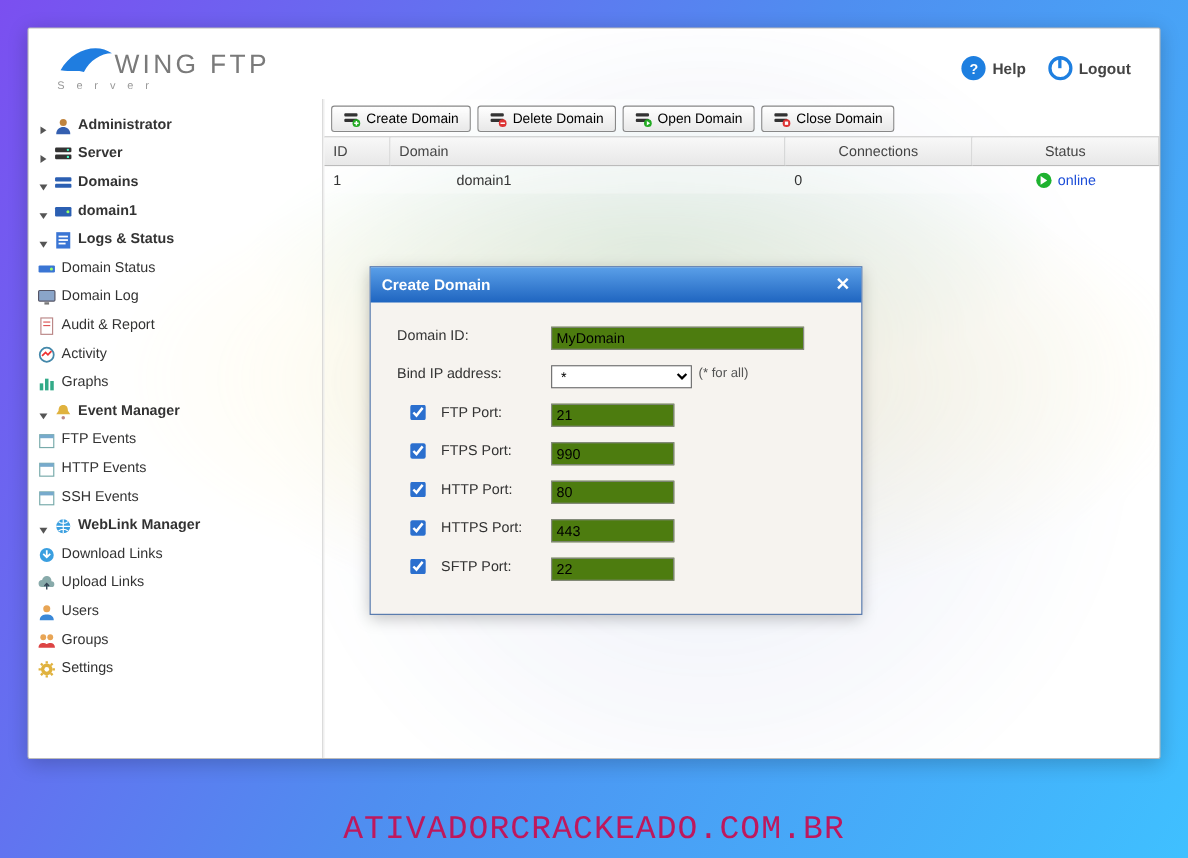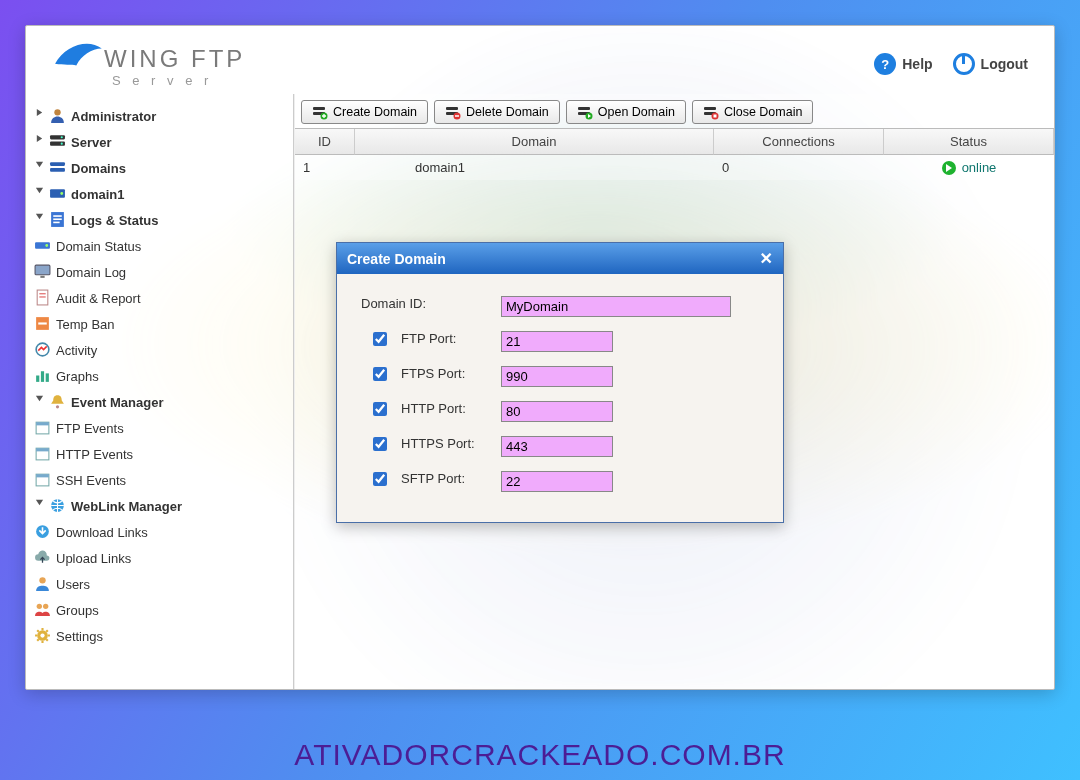--- a/index.html
+++ b/index.html
@@ -7,70 +7,70 @@
 .app{background:#fff;border:1px solid #bbb;border-radius:2px;box-shadow:0 4px 18px rgba(0,0,0,.2);width:1030px;height:665px;display:flex;flex-direction:column;position:relative;overflow:hidden}
 .app-bg{position:absolute;inset:0;background:
  radial-gradient(circle at 60% 55%,rgba(40,70,170,.25),transparent 55%),
  radial-gradient(ellipse 70% 45% at 55% 48%,rgba(240,210,60,.55),transparent 70%),
  radial-gradient(ellipse 55% 30% at 55% 30%,rgba(0,150,70,.3),transparent 65%);
  opacity:.55;filter:blur(4px);pointer-events:none}
 .header{display:flex;align-items:center;padding:14px 26px 6px;position:relative;z-index:2}
 .logo{display:flex;align-items:center;gap:0}
 .logo-icon svg{width:52px;height:34px}
 .logo-text{font-size:24px;letter-spacing:3px;color:#7a7a7a}
-.logo-sub{font-size:13px;letter-spacing:4px;color:#999;margin-left:60px;margin-top:-4px}
+.logo-sub{font-size:10px;letter-spacing:4px;color:#999;margin-top:-4px}
 .header-right{margin-left:auto;display:flex;gap:20px;align-items:center}
 .hlink{display:flex;align-items:center;gap:6px;cursor:pointer;font-size:14px;font-weight:bold;color:#444}
 .hicon{width:22px;height:22px;border-radius:50%;background:#1e7fe0;color:#fff;display:flex;align-items:center;justify-content:center;font-size:13px}
 .hicon.logout{background:#fff;border:3px solid #1e7fe0;position:relative}
 .hicon.logout::after{content:"";width:3px;height:9px;background:#1e7fe0;position:absolute;top:-1px}
 .body{flex:1;display:flex;position:relative;z-index:2}
 .sidebar{width:268px;border-right:1px solid #ccc;padding:10px 4px;background:rgba(255,255,255,.5)}
 .tree{list-style:none}
 .tree li{padding:3px 0 3px 4px}
-.t-row{display:flex;align-items:flex-start;gap:5px;cursor:pointer;line-height:20px}
+.t-row{display:flex;align-items:flex-end;gap:5px;cursor:pointer;line-height:20px}
 .t-arrow{width:10px;height:10px;display:inline-flex;align-items:center;justify-content:center;color:#555}
 .t-arrow svg{width:9px;height:9px}
 .t-ic{width:17px;height:17px;display:inline-flex;align-items:center;justify-content:center}
 .bold{font-weight:bold}
 .lvl1{padding-left:18px}
 .lvl2{padding-left:36px}
 .lvl3{padding-left:56px}
 .main{flex:1;border-left:1px solid #eee;display:flex;flex-direction:column;background:rgba(255,255,255,.35)}
 .toolbar{display:flex;gap:6px;padding:6px 6px 4px}
 .tbtn{display:flex;align-items:center;gap:5px;border:1px solid #888;border-radius:3px;background:linear-gradient(#fff,#e8e8e8);padding:3px 10px;font-size:12.5px;cursor:pointer}
 .tbtn .ic{width:16px;height:16px}
 .table{border-top:1px solid #bbb}
 .thead,.trow{display:flex}
 .th,.td{padding:5px 8px;font-size:13px}
-.col-id{width:60px;text-align:center}
-.col-dom{flex:1.7;text-align:center}
+.col-id{width:60px;text-align:left}
+.col-dom{flex:1.7;text-align:left}
 .col-con{width:170px;text-align:center}
 .col-stat{width:170px;text-align:center}
 .thead .th{background:linear-gradient(#f8f8f8,#e8e8e8);border-right:1px solid #ccc;border-bottom:1px solid #bbb;color:#444}
 .trow{background:rgba(255,255,255,.3)}
 .trow .td{color:#333}
-.st-on{color:#0f766e;display:flex;align-items:center;justify-content:center;gap:6px}
+.st-on{color:#1d4ed8;display:flex;align-items:center;justify-content:center;gap:6px}
 .st-dot{width:14px;height:14px;border-radius:50%;background:#1eb22f;position:relative}
 .st-dot::after{content:"";position:absolute;left:4px;top:3px;border-left:6px solid #fff;border-top:4px solid transparent;border-bottom:4px solid transparent}
 .modal{position:absolute;left:310px;top:216px;width:448px;border:1px solid #4a6fa8;box-shadow:0 4px 14px rgba(0,0,0,.25);z-index:5;background:#f6f3ef}
 .m-title{background:linear-gradient(#5a9fe8,#1f65c0);color:#fff;font-weight:bold;padding:6px 10px;font-size:14px;display:flex;align-items:center}
 .m-close{margin-left:auto;cursor:pointer;font-size:16px;font-family:Arial}
 .m-body{padding:22px 24px 16px}
 .frow{display:flex;align-items:flex-start;margin-bottom:14px}
 .flabel{width:140px;font-size:13px;color:#333}
 .flabel.ind{display:flex;align-items:center;gap:14px;padding-left:12px}
-.finput{width:230px;height:21px;border:1px solid #888;padding:1px 4px;font-size:13px;background:#f0abfc}
+.finput{width:230px;height:21px;border:1px solid #888;padding:1px 4px;font-size:13px;background:#4d7c0f}
 .finput.sm{width:112px}
 .fsel{width:128px;height:21px;border:1px solid #666;font-size:13px;background:#fff;padding-left:4px}
 .hint{margin-left:6px;font-size:12px;color:#555}
 .chk{width:14px;height:14px;accent-color:#2b6fce}
 .m-foot{display:flex;justify-content:center;gap:12px;padding:6px 0 18px}
 .mbtn{border:1px solid #888;border-radius:3px;background:linear-gradient(#fff,#e8e8e8);padding:4px 20px;font-size:13px;cursor:pointer}
-.footer{position:absolute;bottom:8px;left:0;right:0;text-align:center;font-family:Liberation Sans, sans-serif;font-size:30px;letter-spacing:1px;color:#4c1d95}
+.footer{position:absolute;bottom:8px;left:0;right:0;text-align:center;font-family:Liberation Mono, monospace;font-size:30px;letter-spacing:1px;color:#be185d}
 </style>
 </head>
 <body>
 
 <div class="app">
  <div class="app-bg"></div>
 
  <div class="header">
   <div>
    <div class="logo">
@@ -207,31 +207,20 @@
     <li class="lvl3">
             <div class="t-row">
               <span class="t-ic">
                 <svg viewBox="0 0 16 16">
                   <rect x="3" y="1" width="10" height="14" fill="#fff" stroke="#b88" stroke-width="1"></rect>
                   <rect x="5" y="4" width="6" height="1" fill="#d55"></rect>
                   <rect x="5" y="7" width="6" height="1" fill="#d55"></rect>
                 </svg>
               </span>
               <span>Audit &amp; Report</span>
-            </div>
-          </li>
-    <li class="lvl3">
-            <div class="t-row">
-              <span class="t-ic">
-                <svg viewBox="0 0 16 16">
-                  <rect x="2" y="2" width="12" height="12" fill="#e84"></rect>
-                  <rect x="4" y="7" width="8" height="2" fill="#fff"></rect>
-                </svg>
-              </span>
-              <span>Temp Ban</span>
             </div>
           </li>
     <li class="lvl3">
             <div class="t-row">
               <span class="t-ic">
                 <svg viewBox="0 0 16 16">
                   <circle cx="8" cy="8" r="6" fill="#fff" stroke="#48a" stroke-width="1.5"></circle>
                   <path d="M4 9 L7 6 L9 8 L12 5" stroke="#e33" stroke-width="1.5" fill="none"></path>
                 </svg>
               </span>
@@ -440,20 +429,25 @@
   <div class="m-title">
    <span>Create Domain</span>
    <span class="m-close">✕</span>
   </div>
   <div class="m-body">
    <div class="frow">
     <div class="flabel">Domain ID:</div>
     <input class="finput" value="MyDomain" style="">
    </div>
    <div class="frow">
+    <div class="flabel">Bind IP address:</div>
+    <select class="fsel"><option>*</option></select>
+    <span class="hint">(* for all)</span>
+   </div>
+   <div class="frow">
     <div class="flabel ind">
             <input type="checkbox" class="chk" checked="" style="">
             <span>FTP Port:</span>
           </div>
     <input class="finput sm" value="21" style="">
    </div>
    <div class="frow">
     <div class="flabel ind">
             <input type="checkbox" class="chk" checked="" style="">
             <span>FTPS Port:</span>

